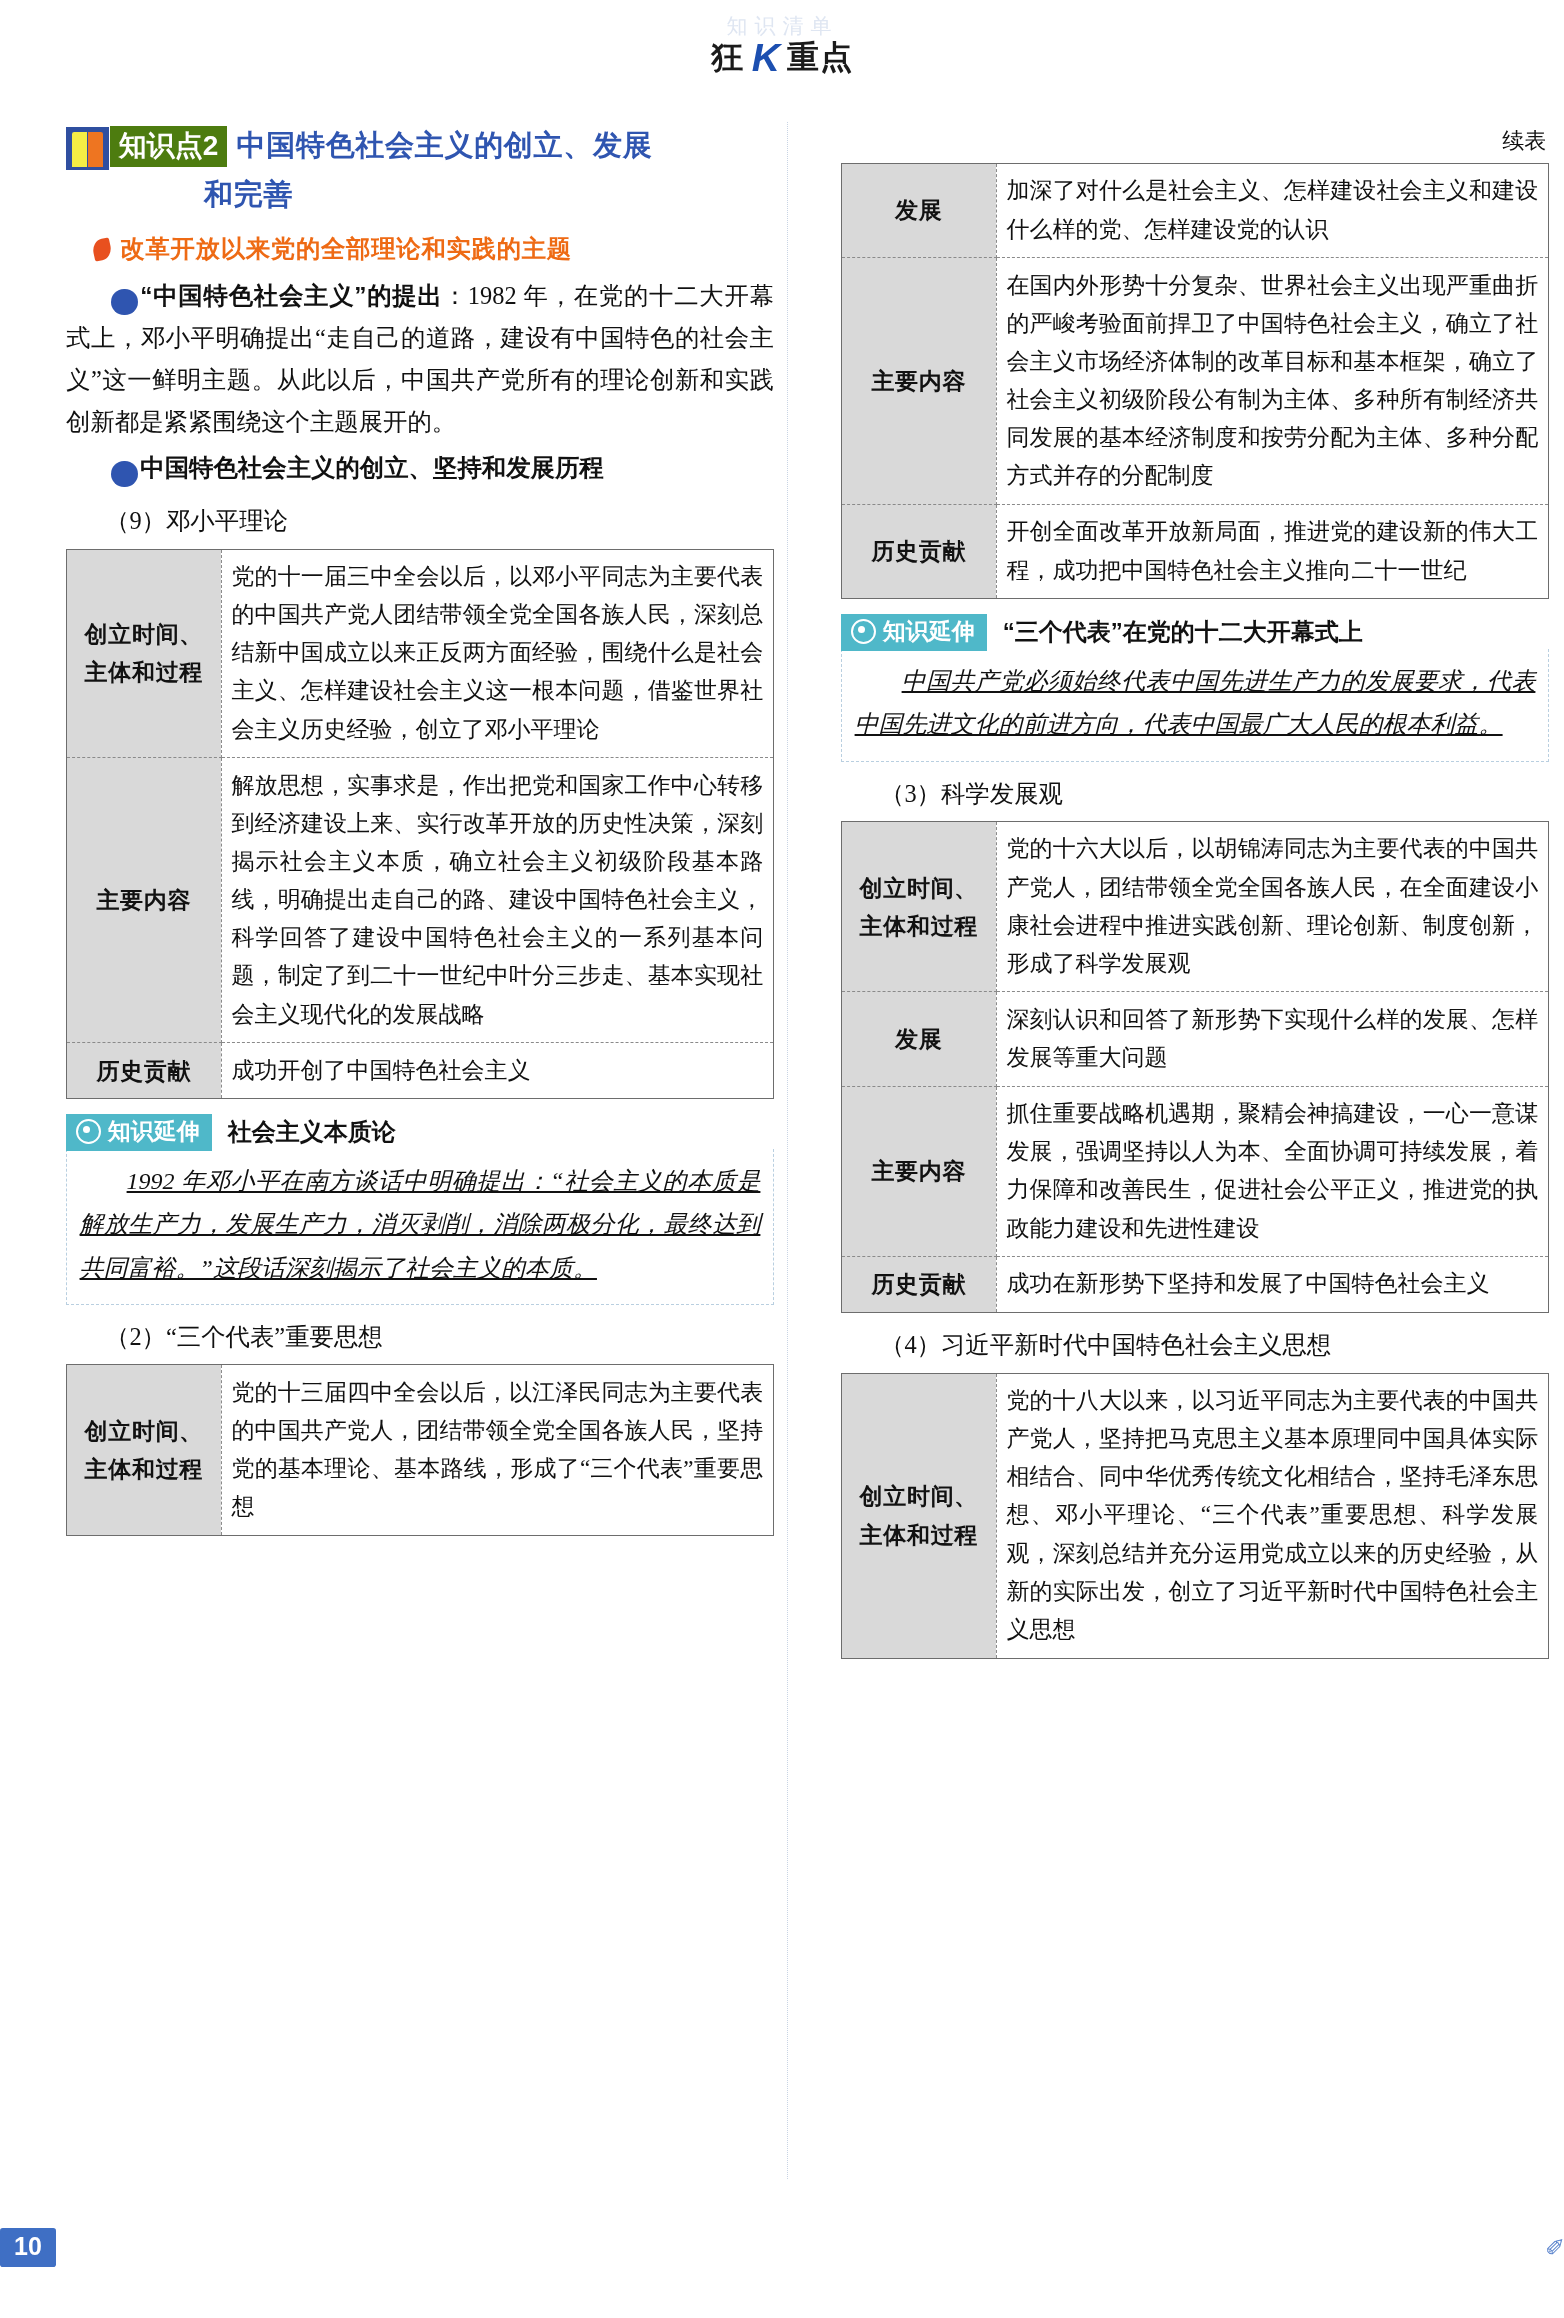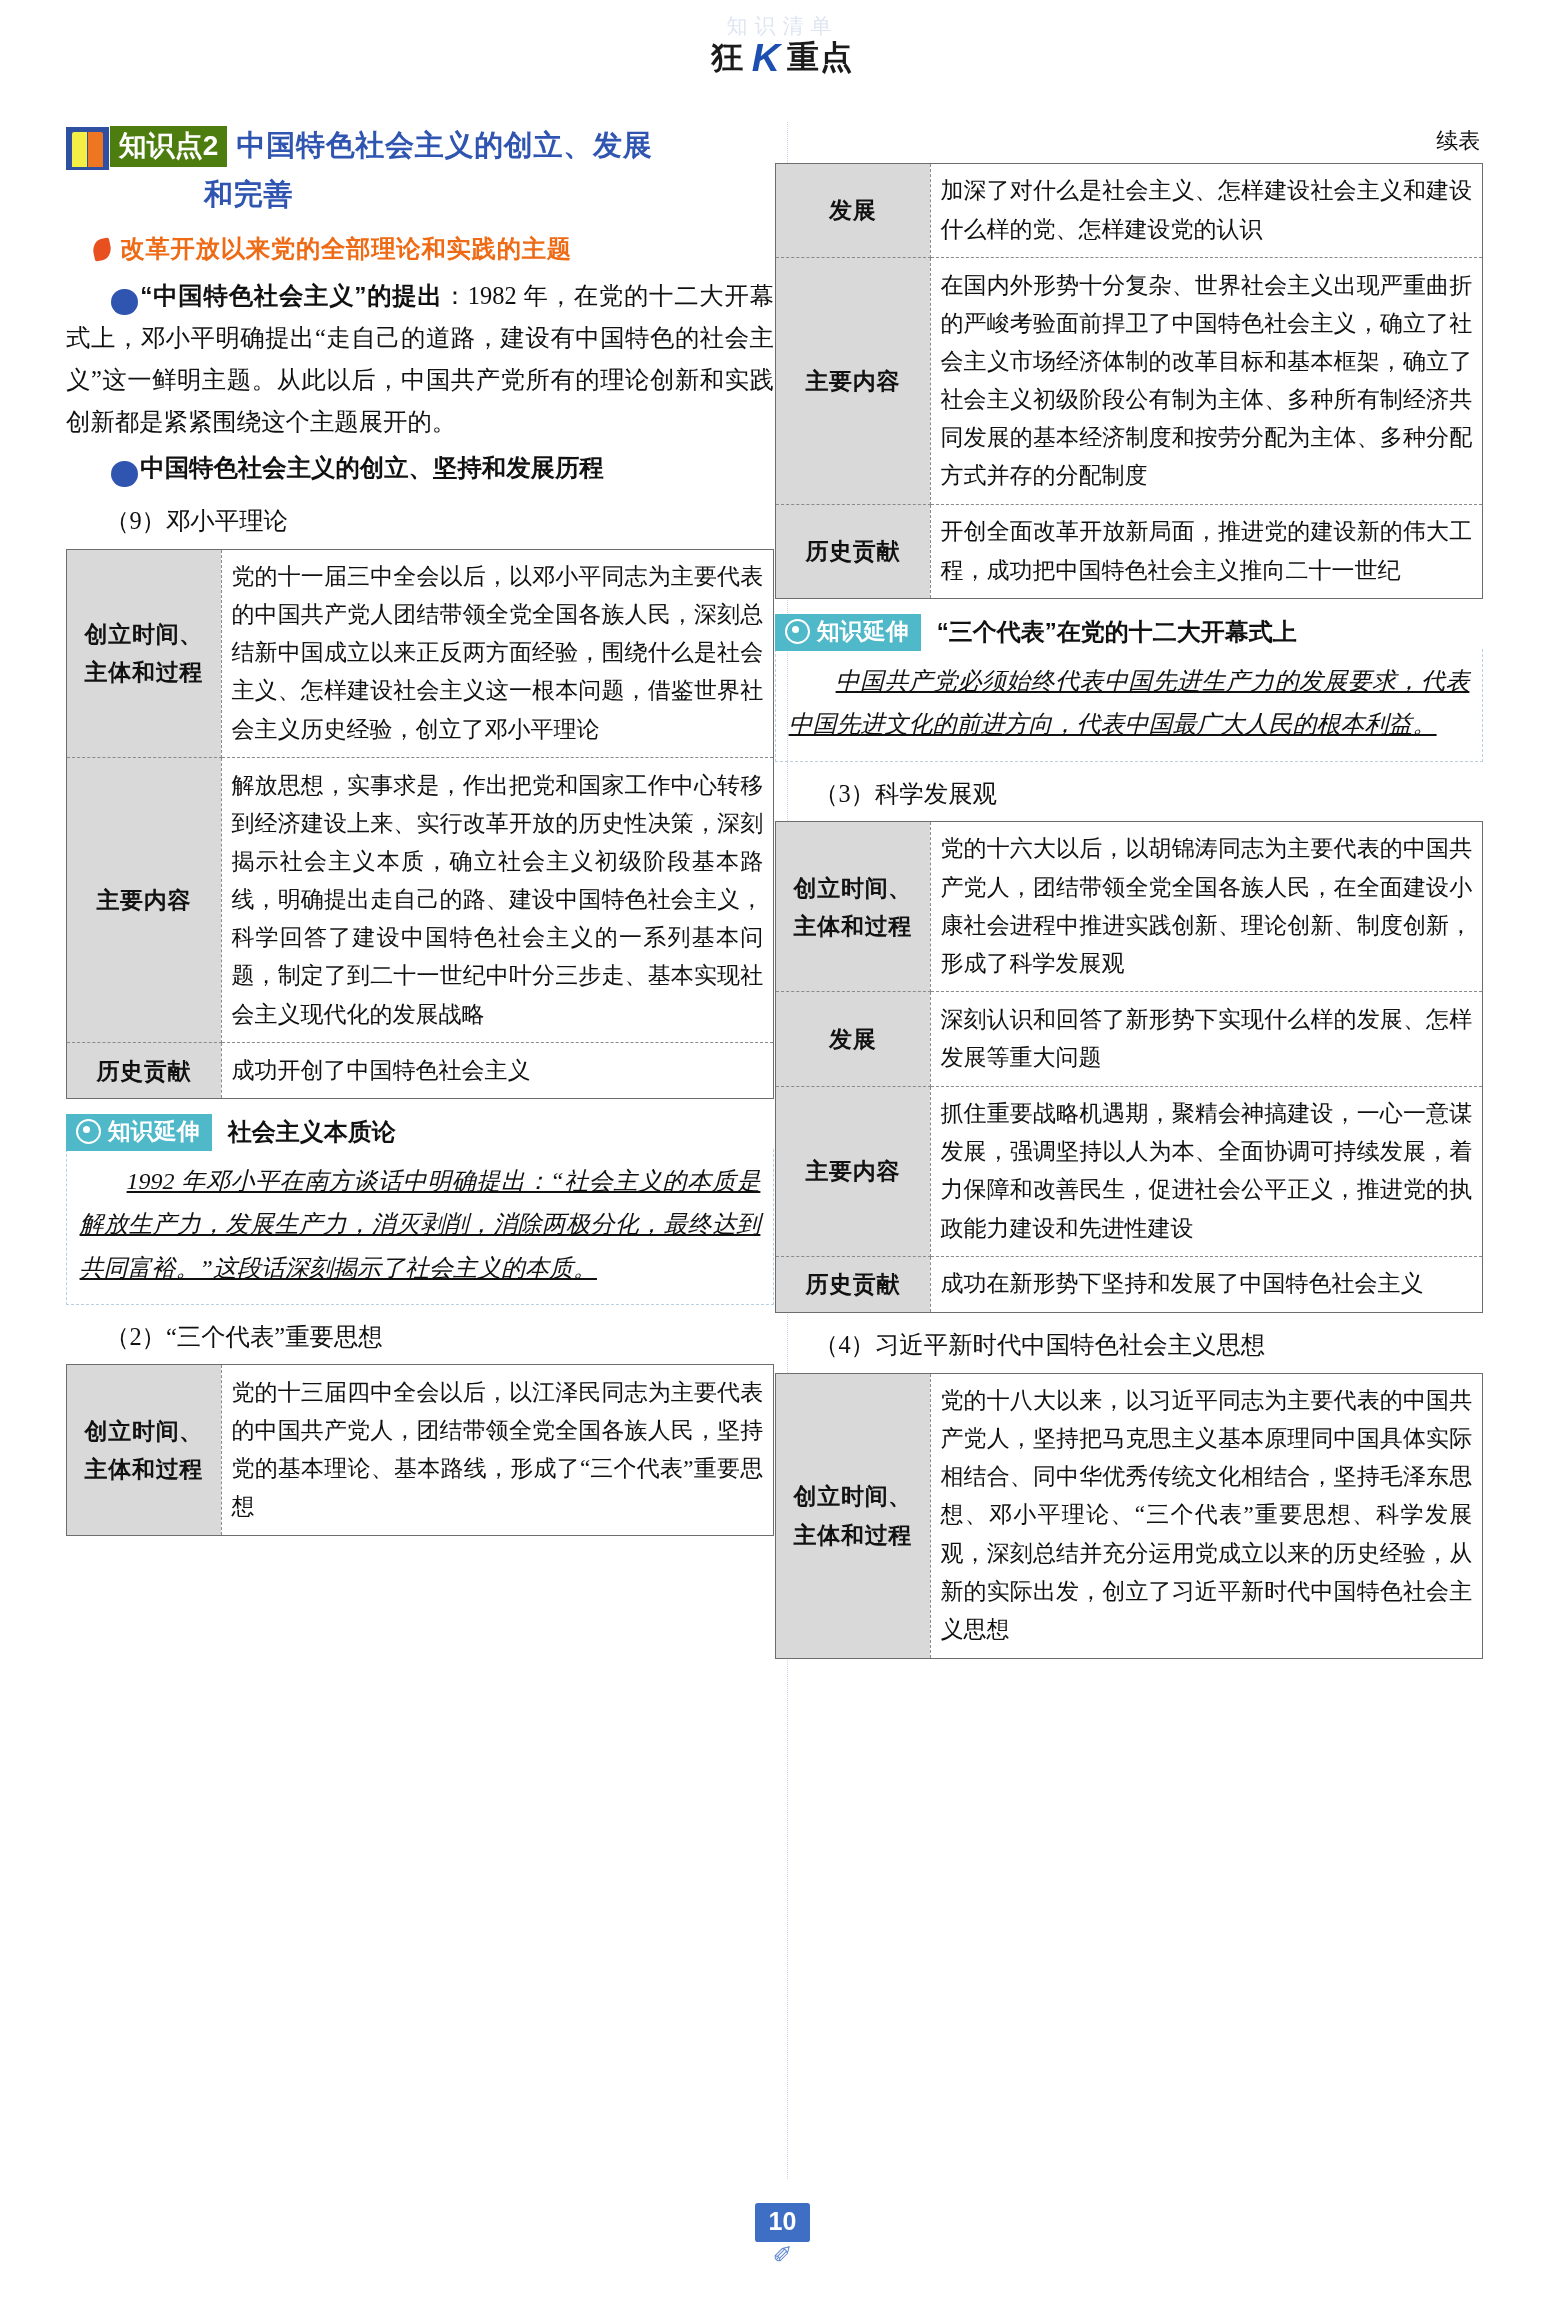--- a/index.html
+++ b/index.html
@@ -35,21 +35,21 @@
     font-size:21px;color:#dfe6f2;letter-spacing:7px;
     font-family:"Liberation Sans","DejaVu Sans",sans-serif;
   }
 
   
   .col{
     position:absolute;top:126px;
     width:708px;
   }
   .col-left{left:66px;}
-  .col-right{left:775px;}
+  .col-right{left:841px;}
 
   .divider{
     position:absolute;left:787px;top:122px;
     width:0;height:2057px;
     border-left:1.4px dotted #c8d4e4;
   }
 
   
   .kp-header{
     display:flex;align-items:flex-start;gap:0;
@@ -215,21 +215,21 @@
   .cont-label{
     text-align:right;
     font-size:22px;
     color:#111;
     margin:0 2.8px 7px 0;
   }
 
   
   .footer{
     position:absolute;left:0;right:0;bottom:52px;
-    display:flex;flex-direction:column;align-items:center;gap:1px;justify-content:space-between;
+    display:flex;flex-direction:row;align-items:center;gap:20px;justify-content:space-between;
   }
   .page-num{
     background:#3f6fc4;color:#ffffff;
     font-family:"Liberation Sans","DejaVu Sans",sans-serif;
     font-weight:bold;font-size:25px;
     padding:4.2px 14px 5.6px 14px;
     border-radius:2.8px;
   }
   .bird{
     color:#3f6fc4;font-size:24px;line-height:1;opacity:.85;

